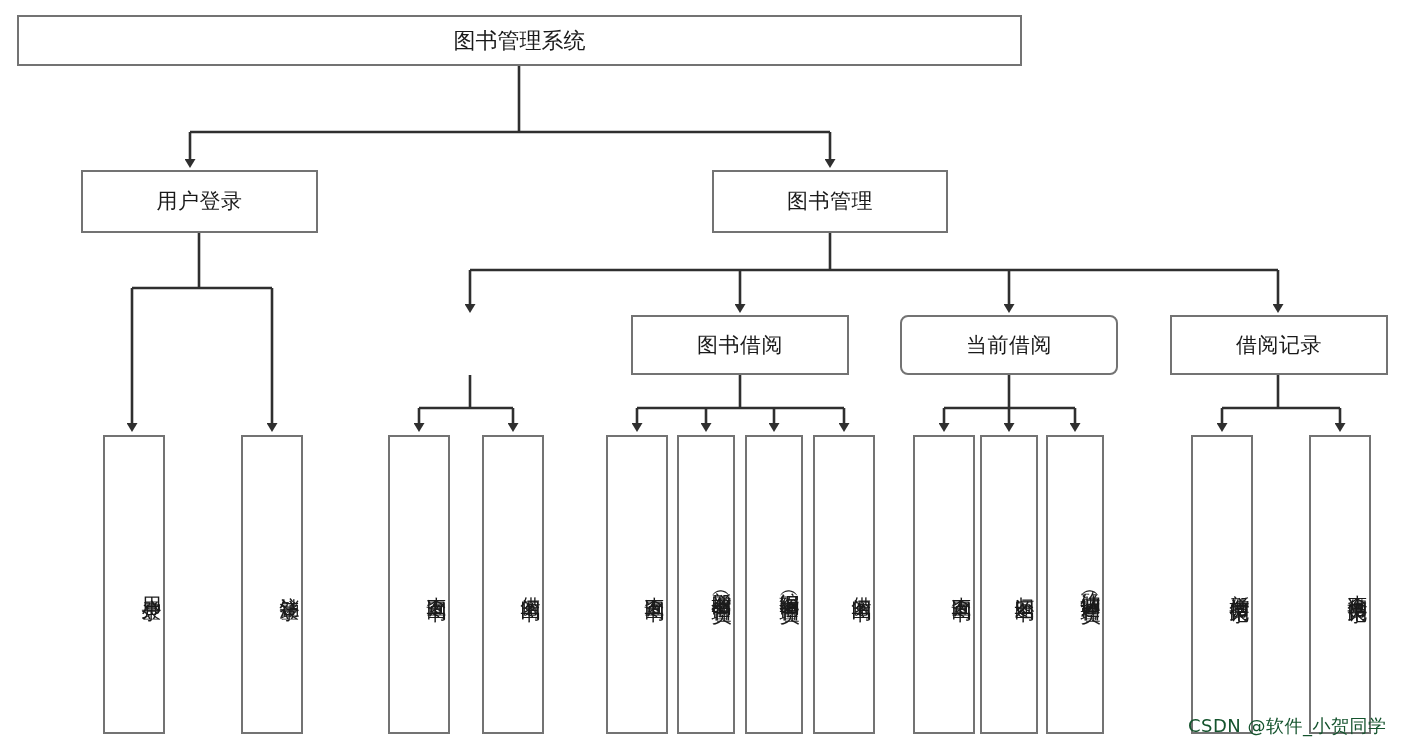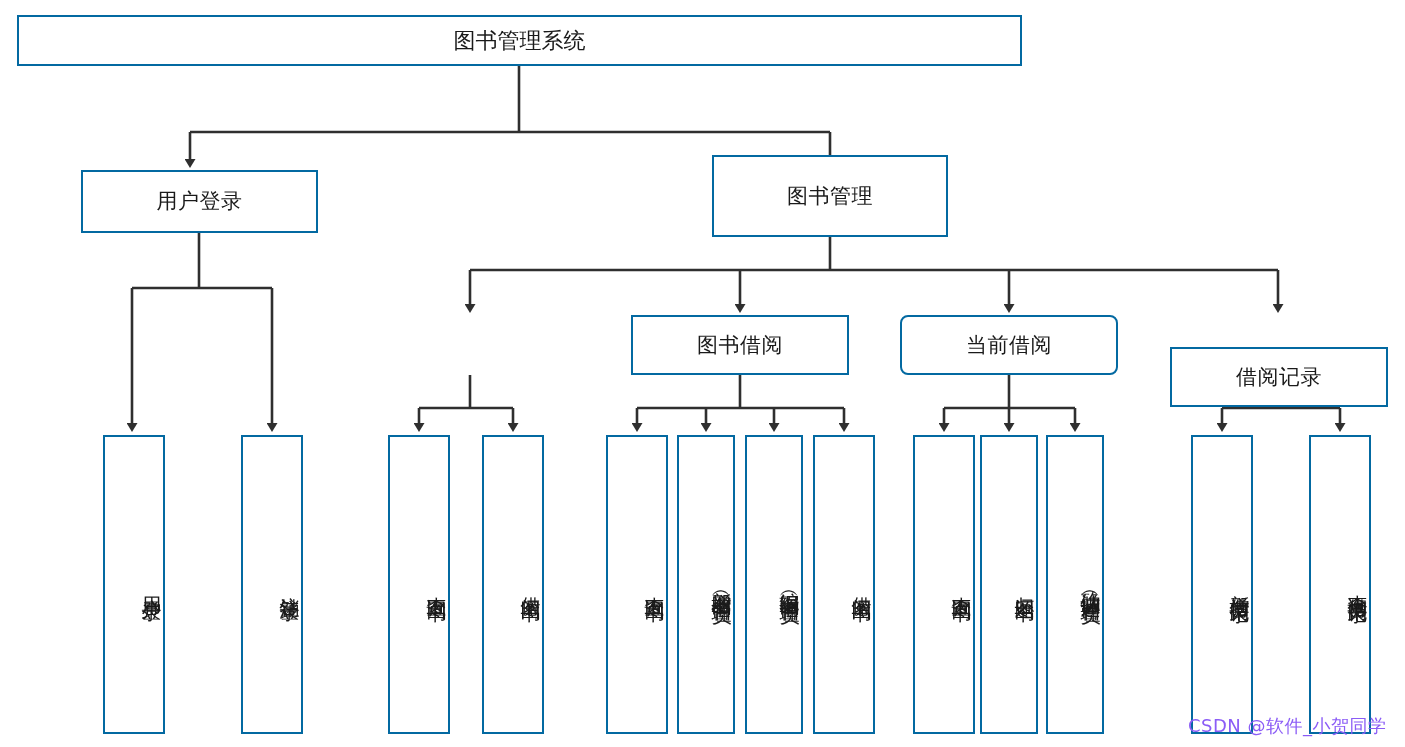--- a/index.html
+++ b/index.html
@@ -22,21 +22,21 @@
     left: 0;
     top: 0;
     width: 1405px;
     height: 747px;
     pointer-events: none;
   }
   .node {
     position: absolute;
     box-sizing: border-box;
     background: #ffffff;
-    border: 2px solid #0369a1;
+    border: 2px solid #737373;
     display: flex;
     align-items: center;
     justify-content: center;
     color: #1a1a1a;
     line-height: 1.18;
   }
   .node.h {
     font-size: 21px;
     letter-spacing: 0.5px;
   }
@@ -54,21 +54,21 @@
   }
   .node.v .vtext {
     writing-mode: vertical-rl;
     text-orientation: upright;
     display: block;
     white-space: nowrap;
   }
   .watermark {
     position: absolute;
     font-size: 18px;
-    color: #8b5cf6;
+    color: #14532d;
     white-space: nowrap;
     letter-spacing: 0.5px;
   }
 </style>
 </head>
 <body>
 
 <div id="canvas">
 
   <svg id="wires" viewBox="0 0 1405 747">
@@ -123,31 +123,31 @@
     </g>
   </svg>
 
   <div class="node root" style="left:17px; top:15px; width:1005px; height:51px;">
     <span>图书管理系统</span>
   </div>
 
   <div class="node h" style="left:81px; top:170px; width:237px; height:63px;">
     <span>用户登录</span>
   </div>
-  <div class="node h" style="left:712px; top:155px; width:236px; height:82px;justify-content:center;">
+  <div class="node h" style="left:712px; top:170px; width:236px; height:63px;justify-content:center;">
     <span>图书管理</span>
   </div>
 
   <div class="node h" style="left:631px; top:315px; width:218px; height:60px;">
     <span>图书借阅</span>
   </div>
   <div class="node h" style="left:900px; top:315px; width:218px; height:60px;border-radius:8px;">
     <span>当前借阅</span>
   </div>
-  <div class="node h" style="left:1170px; top:315px; width:218px; height:60px;margin-top:32px;">
+  <div class="node h" style="left:1170px; top:315px; width:218px; height:60px;">
     <span>借阅记录</span>
   </div>
 
   <div class="node v" style="left:103px; top:435px; width:62px; height:299px;">
     <span class="vtext">用户登录</span>
   </div>
   <div class="node v" style="left:241px; top:435px; width:62px; height:299px;">
     <span class="vtext">注销登录</span>
   </div>
 

